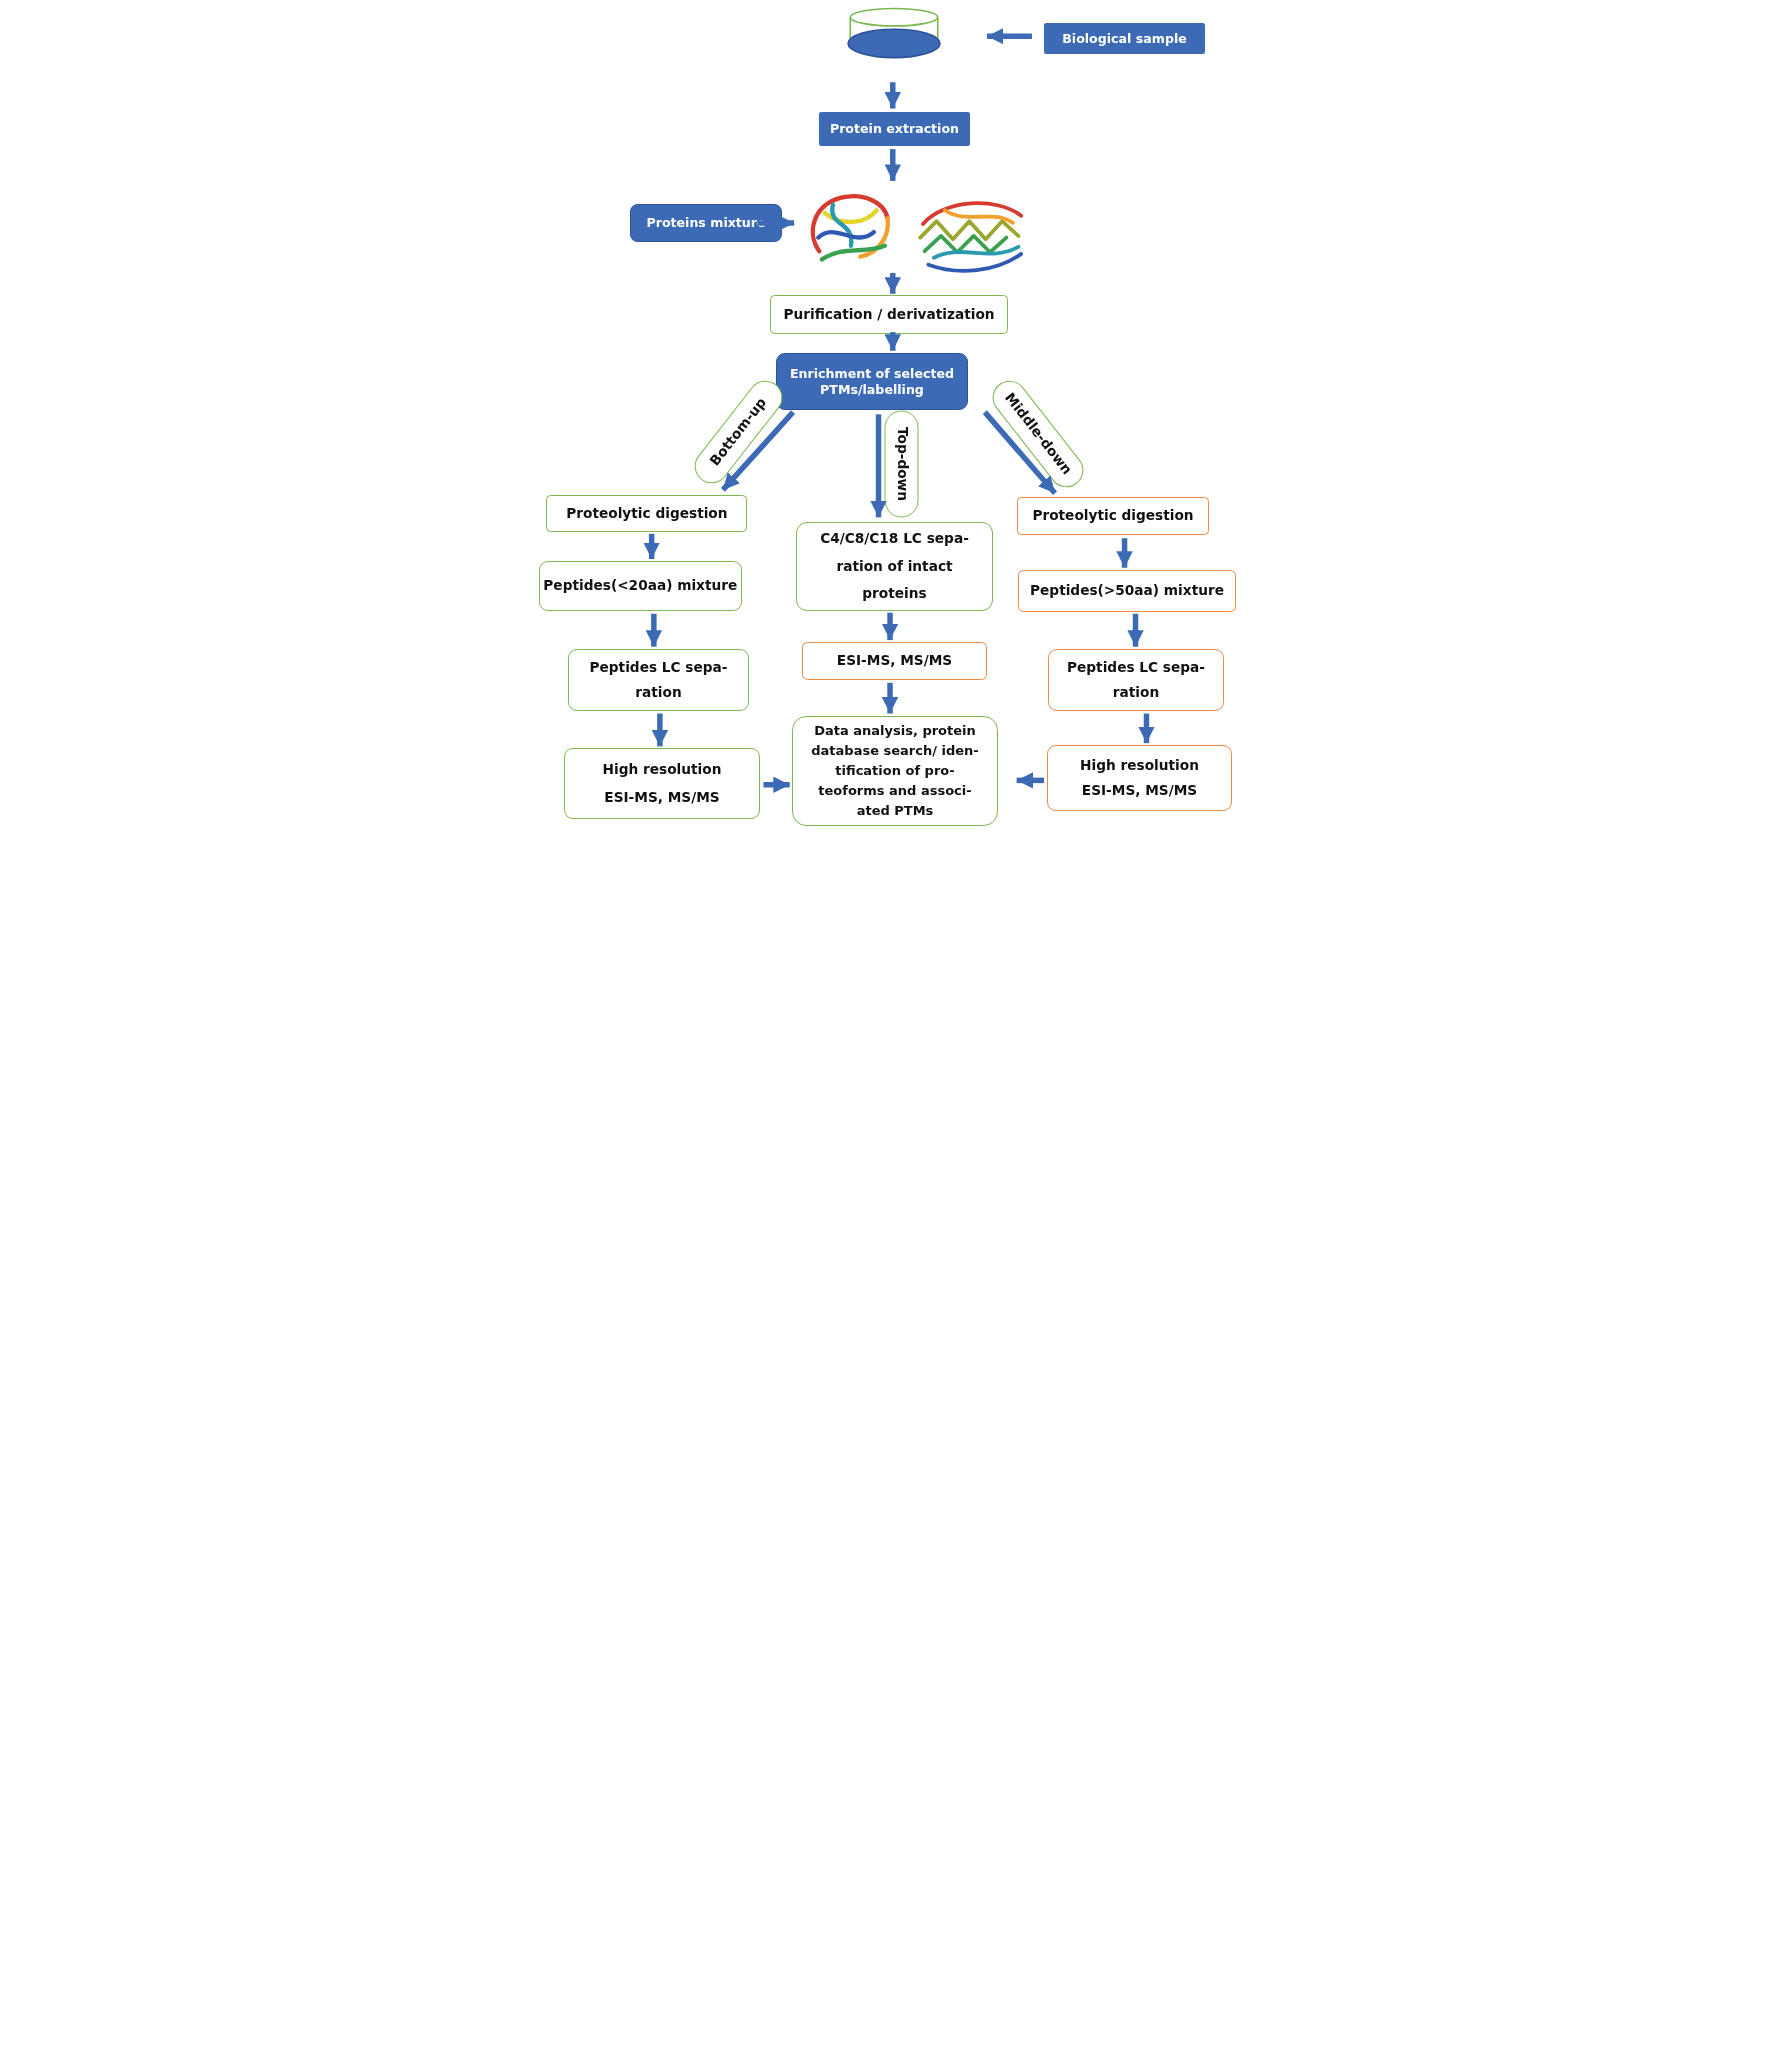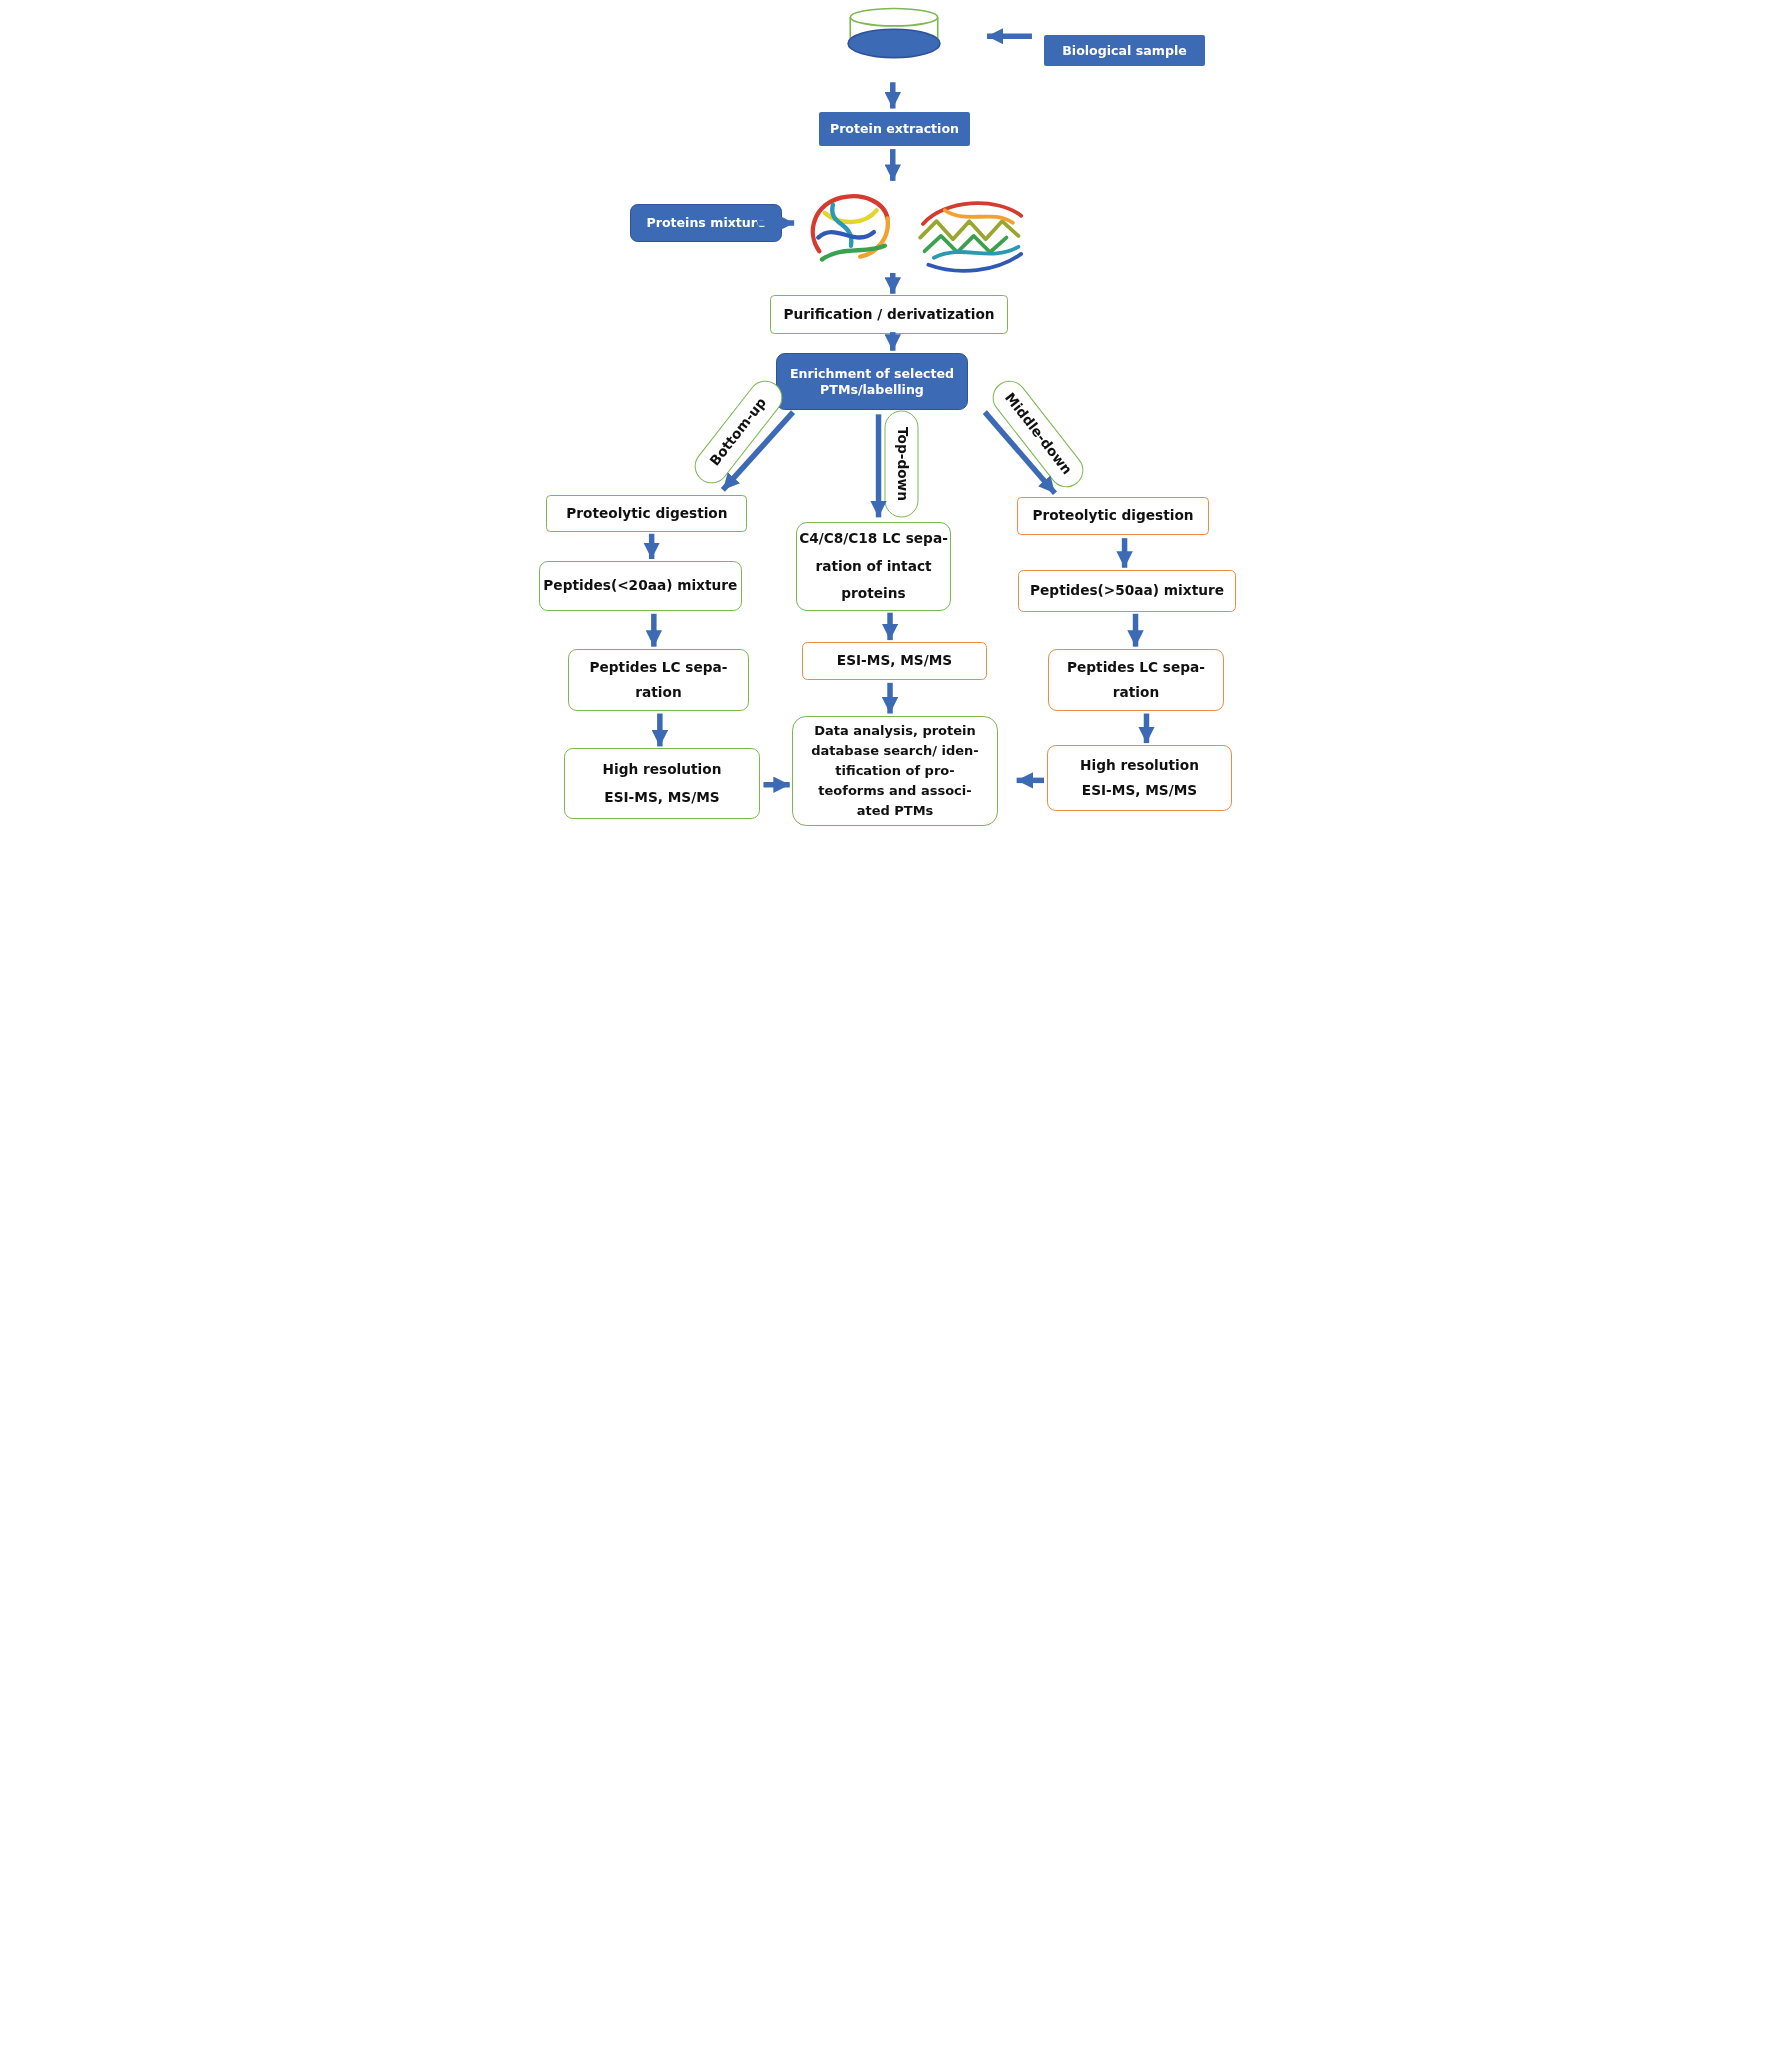--- a/index.html
+++ b/index.html
@@ -42,21 +42,21 @@
     <g fill="none" stroke-width="7" stroke-linecap="round" stroke-linejoin="round">
       <path d="M230,75 C270,30 365,25 410,60" stroke="#d63b2f"></path>
       <path d="M225,100 L255,70 L285,103 L315,70 L345,103 L375,70 L405,97" stroke="#9aa62f"></path>
       <path d="M233,125 L263,97 L293,127 L323,97 L353,127 L383,100" stroke="#3ba14f"></path>
       <path d="M240,150 C295,170 365,163 410,130" stroke="#3059b5"></path>
       <path d="M270,50 C310,77 355,47 395,73" stroke="#f2a12f"></path>
       <path d="M250,137 C305,110 350,147 405,117" stroke="#2a9ab0"></path>
     </g>
   </svg>
 
-  <div class="box blue" style="left:514px; top:35px; width:161px; height:31px;">
+  <div class="box blue" style="left:514px; top:23px; width:161px; height:31px;">
     <span class="line">Biological sample</span>
   </div>
 
   <div class="box blue" style="left:289px; top:112px; width:151px; height:34px;">
     <span class="line">Protein extraction</span>
   </div>
 
   <div class="box blue outlined" style="left:72px; top:204px; width:152px; height:38px; border-radius:7.7px;margin-left:28px;">
     <span class="line">Proteins mixture</span>
   </div>
@@ -93,21 +93,21 @@
   <div class="box green" style="left:38px; top:649px; width:181px; height:62px; border-radius:8.8px; line-height:1.85;">
     <span class="line">Peptides LC sepa-</span>
     <span class="line">ration</span>
   </div>
 
   <div class="box green" style="left:34px; top:748px; width:196px; height:71px; border-radius:8.8px; justify-content:space-evenly;">
     <span class="line">High resolution</span>
     <span class="line">ESI-MS, MS/MS</span>
   </div>
 
-  <div class="box green" style="left:266px; top:522px; width:155px; height:89px; border-radius:11px; line-height:2.0;">
+  <div class="box green" style="left:266px; top:522px; width:197px; height:89px; border-radius:11px; line-height:2.0;">
     <span class="line">C4/C8/C18 LC sepa-</span>
     <span class="line">ration of intact</span>
     <span class="line">proteins</span>
   </div>
 
   <div class="box orange" style="left:272px; top:642px; width:185px; height:38px; border-radius:5.5px;">
     <span class="line">ESI-MS, MS/MS</span>
   </div>
 
   <div class="box green" style="left:262px; top:716px; width:206px; height:110px; border-radius:14.2px; font-size:13px; line-height:1.55;">

